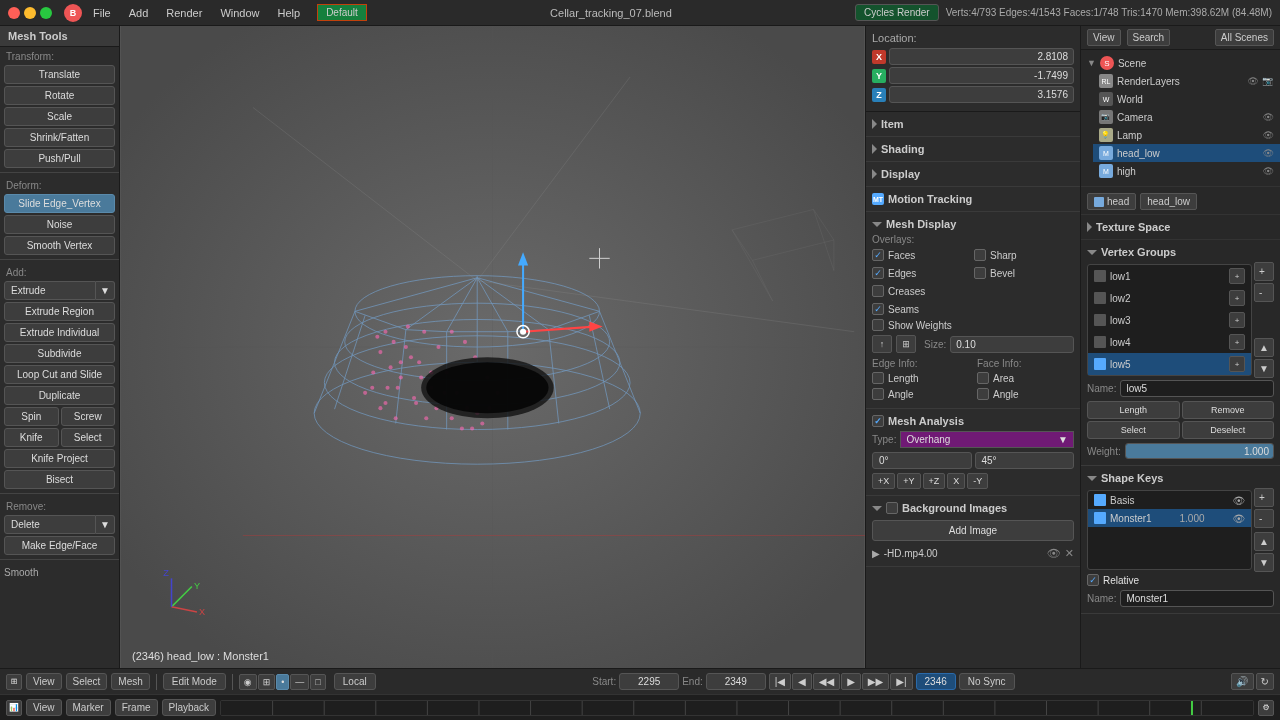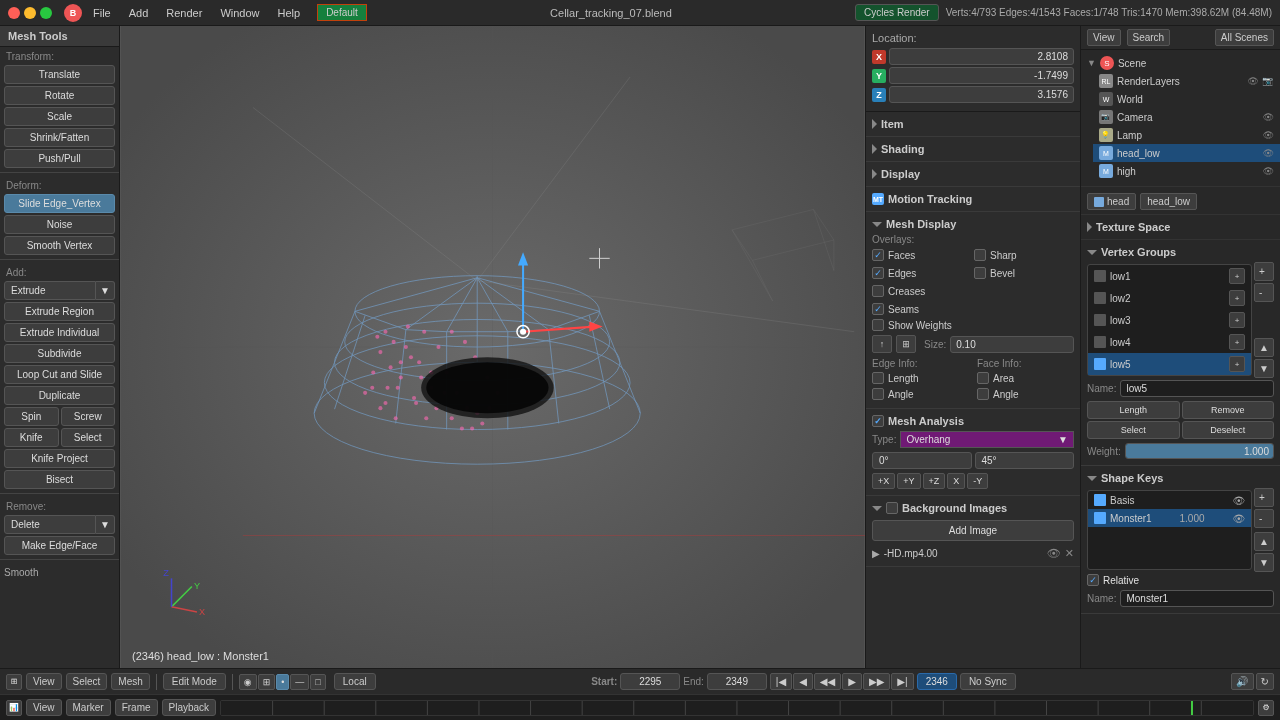--- a/index.html
+++ b/index.html
@@ -1108,21 +1108,21 @@
     <div style="background:#4a7a9b;border:1px solid #5a8aab;border-radius:2px;padding:2px 4px;font-size:9px;color:#ddd;cursor:pointer;">•</div>
     <div style="background:#3d3d3d;border:1px solid #555;border-radius:2px;padding:2px 4px;font-size:9px;color:#ccc;cursor:pointer;">—</div>
     <div style="background:#3d3d3d;border:1px solid #555;border-radius:2px;padding:2px 4px;font-size:9px;color:#ccc;cursor:pointer;">□</div>
   </div>
 
   <div style="background:#3d3d3d;border:1px solid #555;border-radius:3px;padding:2px 8px;font-size:10px;color:#ccc;cursor:pointer;margin-left:4px;">Local</div>
 
   <div style="flex:1;"></div>
 
   <div style="display:flex;align-items:center;gap:3px;">
-    <span style="font-size:10px;color:#888;font-weight:bold;">Start:</span>
+    <span style="font-size:10px;color:#888;">Start:</span>
     <div class="bottom-number">2295</div>
     <span style="font-size:10px;color:#888;">End:</span>
     <div class="bottom-number">2349</div>
 
     <div style="display:flex;gap:1px;">
       <div style="background:#3d3d3d;border:1px solid #555;border-radius:2px;padding:2px 5px;font-size:10px;color:#ccc;cursor:pointer;">|◀</div>
       <div style="background:#3d3d3d;border:1px solid #555;border-radius:2px;padding:2px 5px;font-size:10px;color:#ccc;cursor:pointer;">◀</div>
       <div style="background:#3d3d3d;border:1px solid #555;border-radius:2px;padding:2px 5px;font-size:10px;color:#ccc;cursor:pointer;">◀◀</div>
       <div style="background:#3d3d3d;border:1px solid #555;border-radius:2px;padding:2px 5px;font-size:10px;color:#ccc;cursor:pointer;">▶</div>
       <div style="background:#3d3d3d;border:1px solid #555;border-radius:2px;padding:2px 5px;font-size:10px;color:#ccc;cursor:pointer;">▶▶</div>

